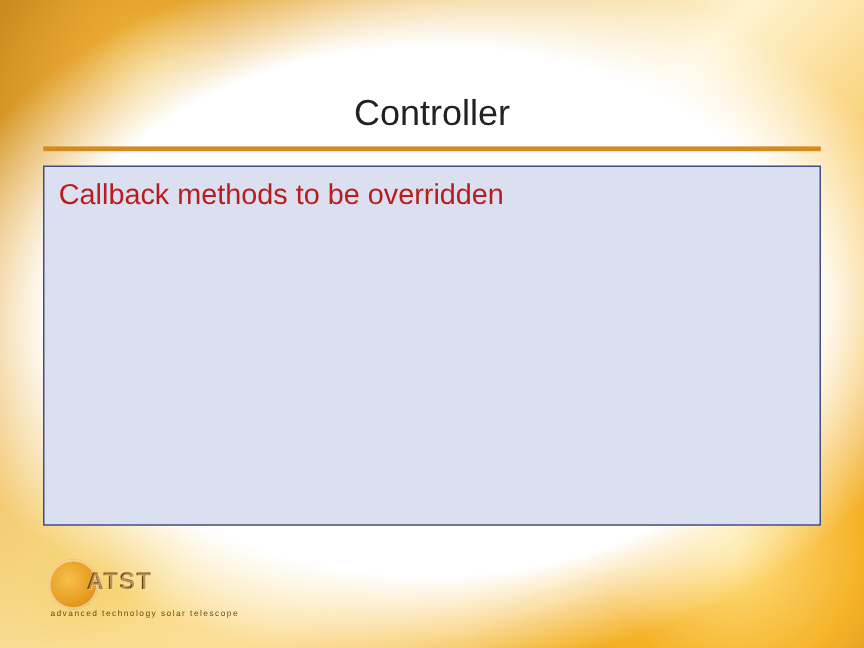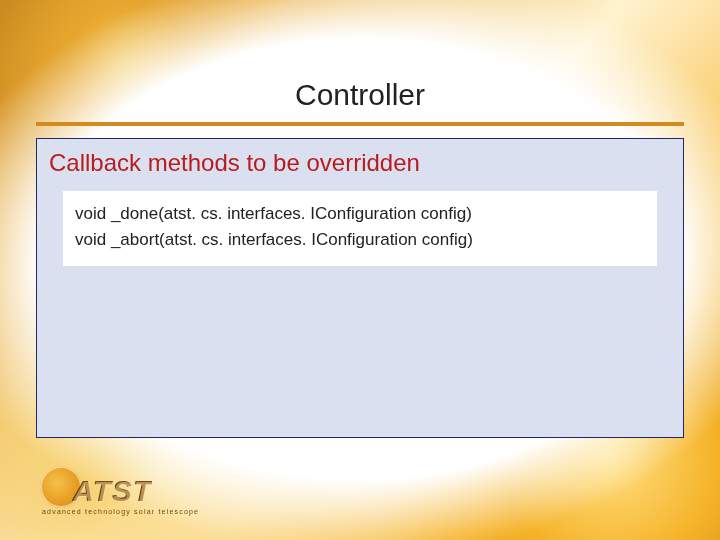--- a/index.html
+++ b/index.html
@@ -78,22 +78,21 @@
     height: 42px;
     border-radius: 50%;
     background: radial-gradient(circle at 40% 40%, #f6c04a 0%, #e69a1f 60%, #c87a10 100%);
     box-shadow: 0 0 0 2px rgba(255,255,255,0.5) inset;
   }
   .logo-text {
     position: absolute;
     left: 38px;
     top: 6px;
     font-weight: bold;
-    font-style: italic;
-    font-size: 30px;
+    font-size: 20px;
     letter-spacing: 1px;
     background: linear-gradient(180deg, #7a4a10 0%, #5a340a 100%);
     -webkit-background-clip: text;
     background-clip: text;
     color: transparent;
     text-shadow: 1px 1px 0 rgba(255,230,170,0.5);
   }
   .logo-sub {
     position: absolute;
     left: 8px;
@@ -107,24 +106,20 @@
 </head>
 <body>
 
 <div class="slide">
 
   <div class="title">Controller</div>
   <div class="hr"></div>
 
   <div class="body-box">
     <div class="subtitle">Callback methods to be overridden</div>
-    <div class="code-box">
-      <div class="code-line">void _done(atst. cs. interfaces. IConfiguration config)</div>
-      <div class="code-line">void _abort(atst. cs. interfaces. IConfiguration config)</div>
-    </div>
   </div>
 
   <div class="logo">
     <div class="logo-sun"></div>
     <div class="logo-text">ATST</div>
     <div class="logo-sub">advanced technology solar telescope</div>
   </div>
 
 </div>
 

